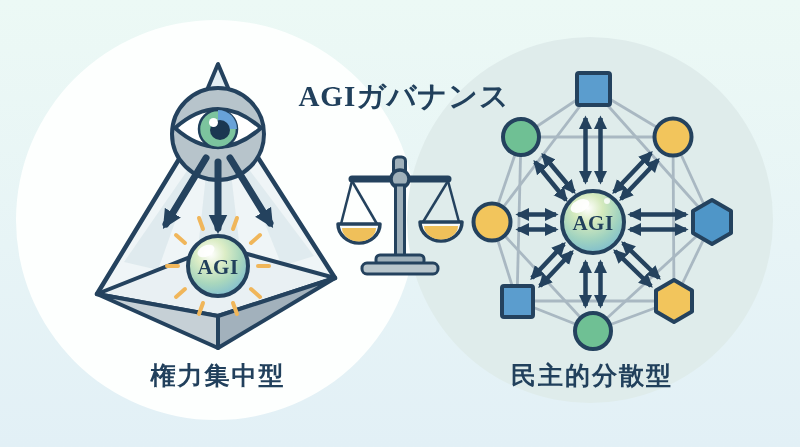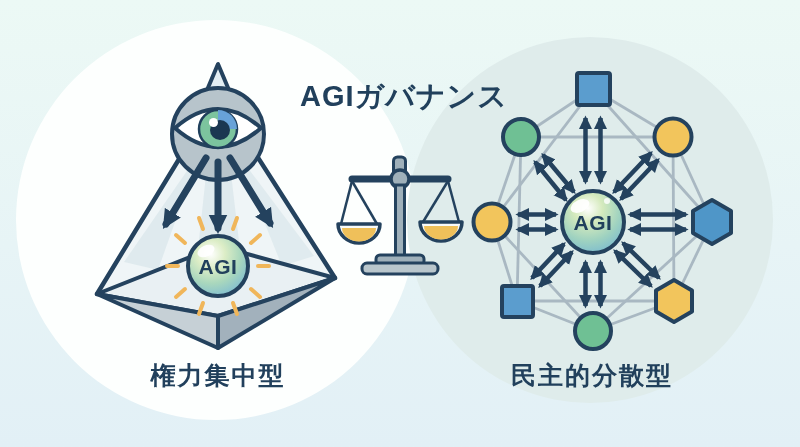--- a/index.html
+++ b/index.html
@@ -1,19 +1,19 @@
 <!DOCTYPE html>
 <html><head>
 <meta charset="utf-8">
 <style>
   html,body{margin:0;padding:0;}
   .stage{
     width:800px;height:447px;position:relative;overflow:hidden;
     background:linear-gradient(180deg,#ecf9f5 0%,#e7f4f6 55%,#e2f0f6 100%);
-    font-family:Liberation Sans, sans-serif;
+    font-family:Liberation Serif, serif;
   }
   svg{display:block}
   .title-text{font-size:29px;font-weight:700;letter-spacing:1px;}
   .caption-text{font-size:25px;font-weight:700;letter-spacing:2px;}
   .core-text{font-size:21px;font-weight:700;letter-spacing:.5px;}
 </style>
 </head>
 <body>
 
 <div class="stage">

